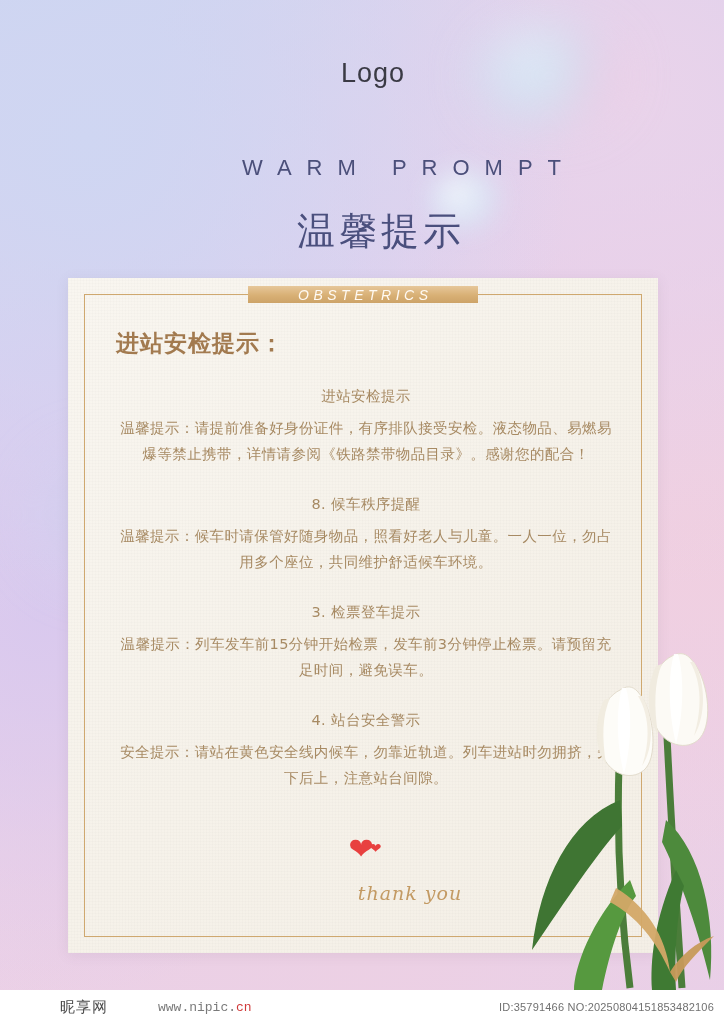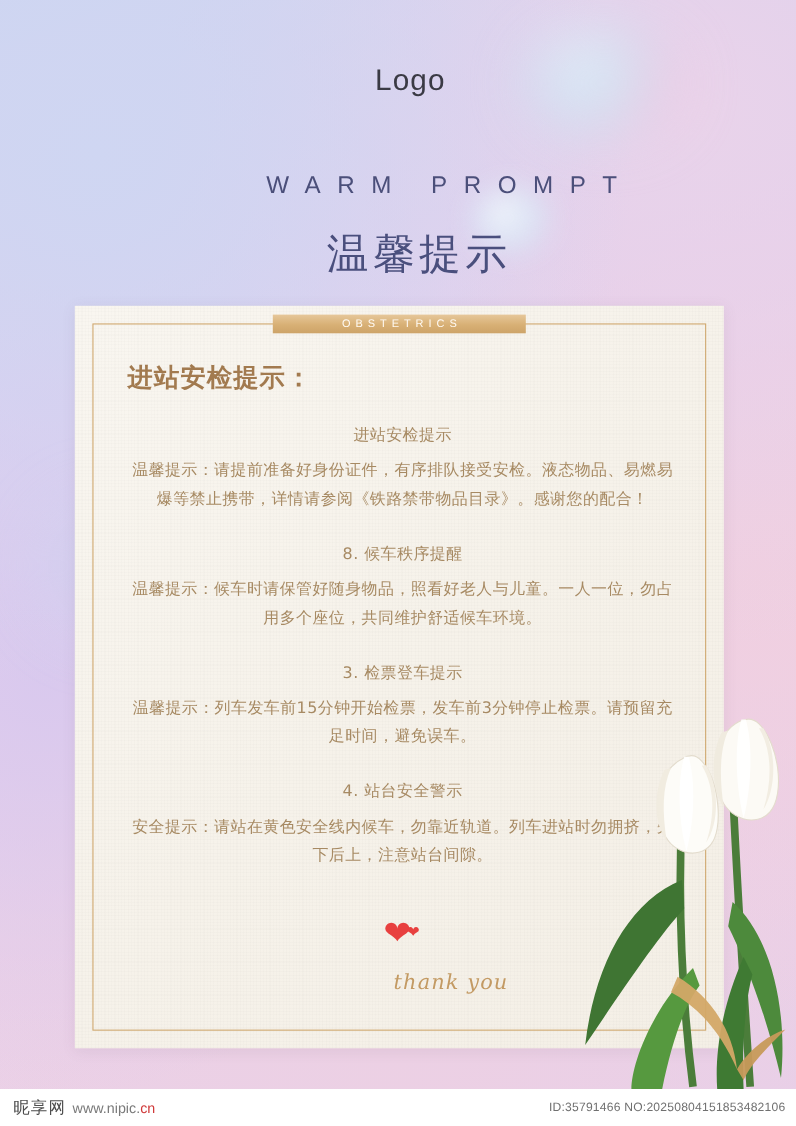--- a/index.html
+++ b/index.html
@@ -99,25 +99,26 @@
     top: 8px;
     transform: translateX(-50%);
     width: 230px;
     height: 17px;
     background: linear-gradient(180deg, #e6c79a 0%, #d8b075 55%, #cda368 100%);
     display: flex;
     align-items: center;
     justify-content: center;
   }
   .ribbon span {
-    font-size: 10px;
+    font-size: 14px;
     letter-spacing: 4.5px;
     color: #fffaf3;
     text-indent: 4.5px;
     font-family: "Liberation Sans", sans-serif;
+    font-style: italic;
   }
 
   .card-body {
     position: absolute;
     left: 48px; top: 50px;
     width: 500px;
   }
   .section-title {
     font-size: 23px;
     font-weight: bold;
@@ -169,37 +170,39 @@
 
   
   .footer {
     position: absolute;
     left: 0; top: 990px;
     width: 724px;
     height: 34px;
     background: #ffffff;
     display: flex;
     align-items: center;
+    padding-left: 48px;
   }
   .footer-logo {
     display: flex;
     align-items: center;
     margin-left: 12px;
     gap: 6px;
   }
   .footer-logo .glyph {
     font-size: 15px;
     color: #4d4d4d;
     font-family: "DejaVu Sans", sans-serif;
     letter-spacing: 1px;
   }
   .footer-url {
     font-size: 13px;
     color: #7a7a7a;
-    font-family: Liberation Sans, sans-serif;
+    font-family: Liberation Mono, monospace;
+    margin-left: 44px;
   }
   .footer-url .cn { color: #d03a3a; }
   .footer-id {
     margin-left: auto;
     margin-right: 10px;
     font-size: 11px;
     color: #707070;
     font-family: "Liberation Sans", sans-serif;
     letter-spacing: .2px;
   }

